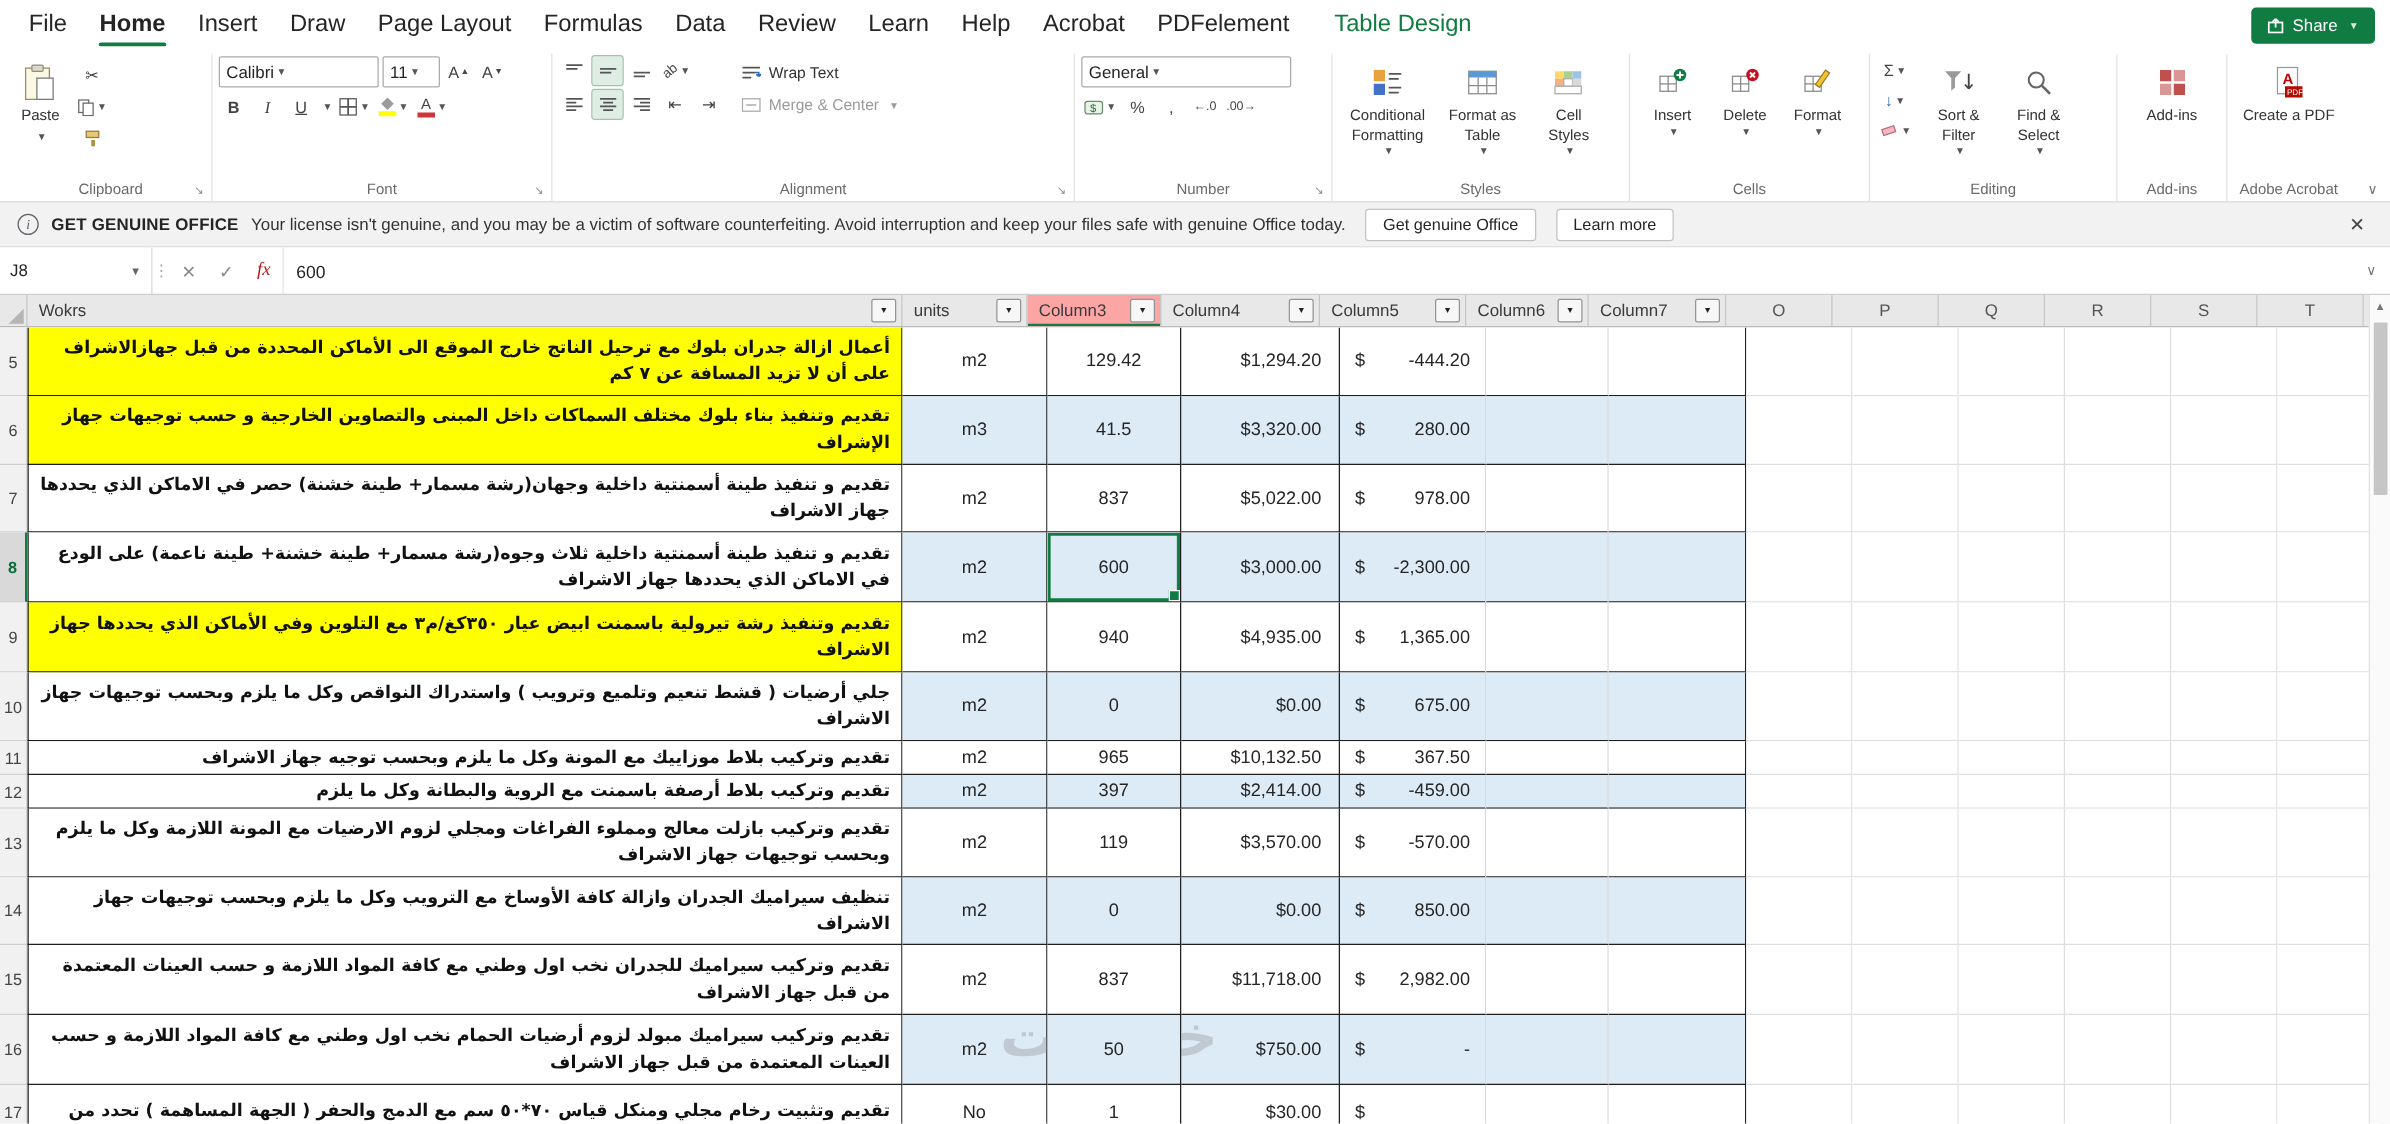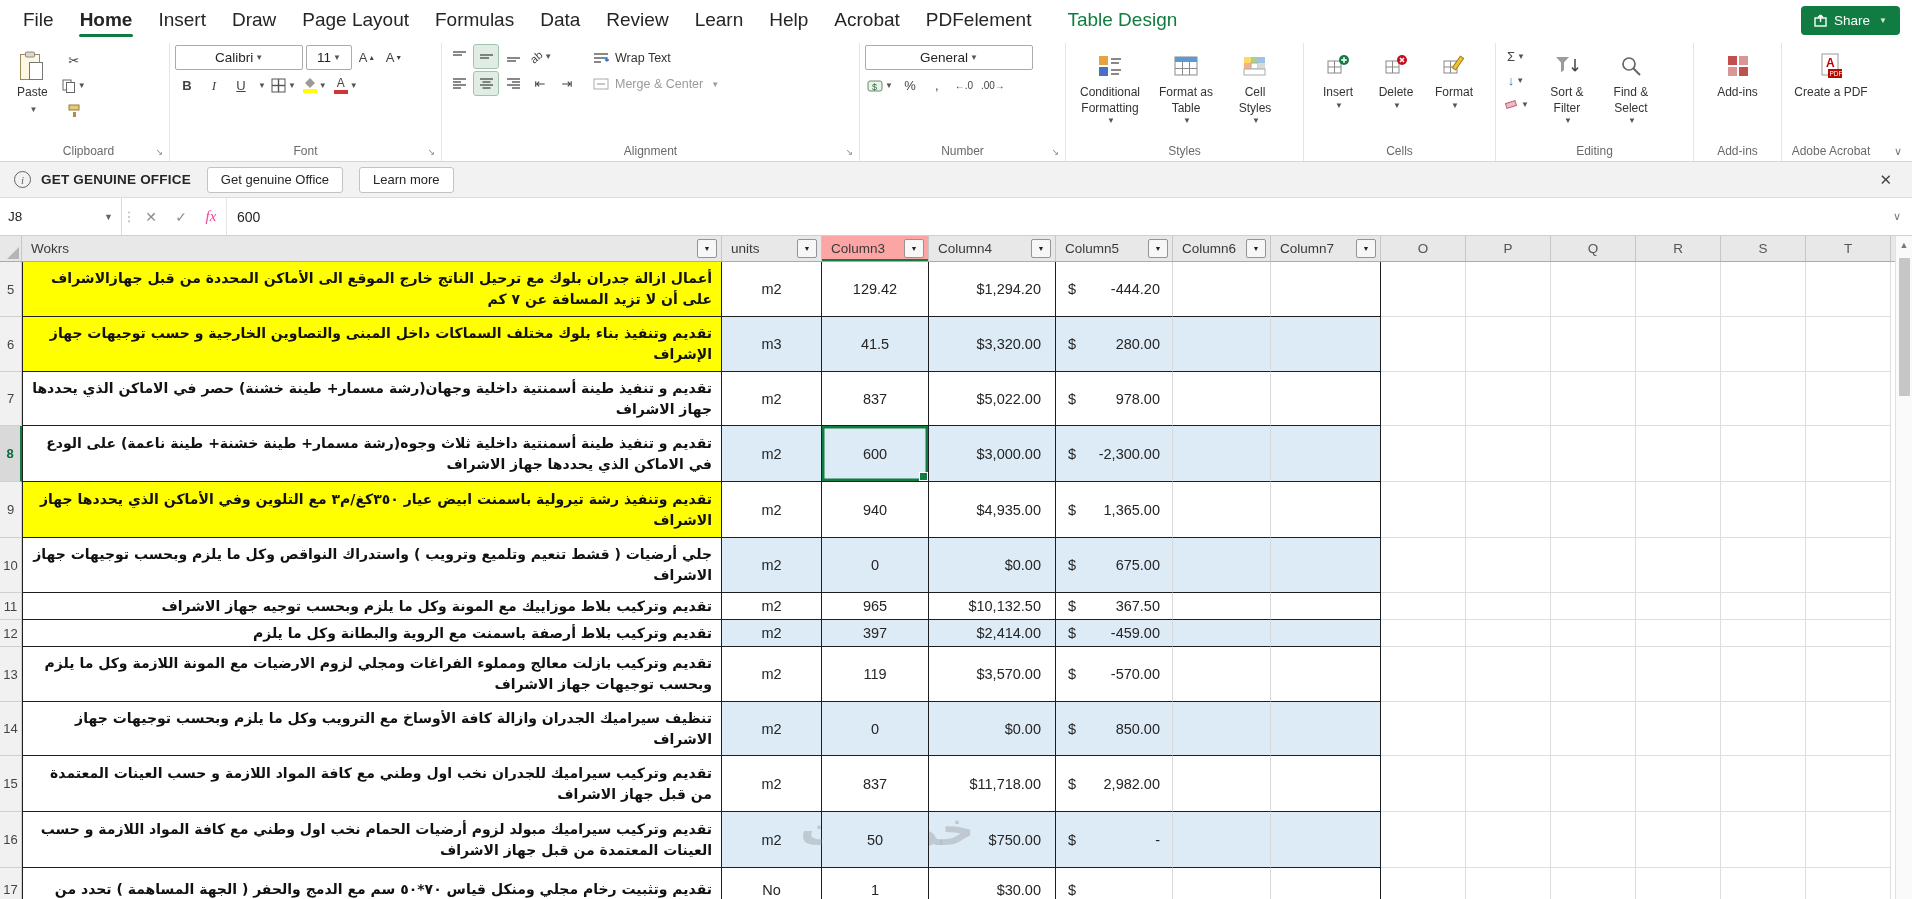--- a/index.html
+++ b/index.html
@@ -22,21 +22,21 @@
   .rg-content{flex:1;display:flex;align-items:flex-start}
   .rg-content.col{flex-direction:column}
   .rg-label{height:21px;display:flex;align-items:center;justify-content:center;gap:6px;font-size:12px;color:#6a6a6a;position:relative;white-space:nowrap}
   .launcher{position:absolute;right:1px;bottom:4px;font-size:9px;color:#8a8a8a;line-height:1}
   .dd{font-size:8px;color:#555;margin-left:2px}
   .bigbtn{display:flex;flex-direction:column;align-items:center;justify-content:flex-start;padding:5px 4px 2px 4px;font-size:12px;color:#333;text-align:center;line-height:1.3;border-radius:3px}
   .bigbtn .bicon{height:32px;display:flex;align-items:center;justify-content:center;margin-bottom:3px}
   .sbtn{min-width:24px;height:23px;display:flex;align-items:center;justify-content:center;font-size:13px;color:#444;border-radius:2px;padding:0 2px}
   .sbtn.toggled{background:#DFEDE4;outline:1px solid #9fc3ab}
   .frow{display:flex;align-items:center;gap:3px;margin-bottom:4px}
-  .rsel{height:25px;border:1px solid #ABABAB;background:#fff;display:flex;align-items:center;font-size:13.5px;padding:0 15px;border-radius:2px;justify-content:center}
+  .rsel{height:25px;border:1px solid #ABABAB;background:#fff;display:flex;align-items:center;font-size:13.5px;padding:0 5px;border-radius:2px;justify-content:flex-start}
   .w-fontname{width:128px}.w-fontsize{width:46px}.w-numfmt{width:168px}
   .g-clipboard{width:162px}.g-font{width:272px}.g-align{width:418px}.g-number{width:206px}
   .g-styles{width:238px}.g-cells{width:192px}.g-editing{width:198px}.g-addins{width:88px}.g-acrobat{width:98px}
   .clip-col{display:flex;flex-direction:column;gap:2px;margin:4px 0 0 8px}
   .bold-b{font-weight:bold}.ital-i{font-style:italic;font-family:"Liberation Serif",serif}.und-u{text-decoration:underline}
   .colorbar{display:flex;flex-direction:column;align-items:center;line-height:1}
   .colorbar .bar{width:14px;height:4px;margin-top:1px}
   .align-block{display:flex;flex-direction:column;margin-right:10px}
   .lbl-btn{display:flex;align-items:center;gap:6px;font-size:12.5px;color:#333;height:26px;padding:0 4px;border-radius:3px}
   .lbl-btn.disabled{color:#9b9b9b}
@@ -50,21 +50,21 @@
   .warn-msg{color:#333}
   .warn-btn{background:#fff;border:1px solid #c3c3c3;border-radius:3px;height:26px;padding:0 13px;font-size:13px;margin-left:6px;white-space:nowrap}
   .warn-close{margin-left:auto;color:#444;font-size:15px;padding:0 6px}
 
   
   .formulabar{height:38px;display:flex;align-items:stretch;border-bottom:1px solid #cfcfcf;background:#fff}
   .namebox{width:122px;display:flex;align-items:center;justify-content:space-between;padding:0 8px;border-right:1px solid #d9d9d9;font-size:13.5px}
   .nb-dd{font-size:9px;color:#666}
   .fb-ic{width:30px;display:flex;align-items:center;justify-content:center;color:#8a8a8a;font-size:14px}
   .fb-dots{width:14px;display:flex;align-items:center;justify-content:center;color:#a5a5a5;font-size:13px}
-  .fb-fx{font-family:"Liberation Serif",serif;font-style:italic;color:#ec4899;font-size:15px}
+  .fb-fx{font-family:"Liberation Serif",serif;font-style:italic;color:#b91c1c;font-size:15px}
   .fb-input{flex:1;display:flex;align-items:center;padding-left:10px;font-size:14px;border-left:1px solid #e4e4e4}
   .fb-expand{width:30px;display:flex;align-items:center;justify-content:center;color:#777;font-size:11px}
 
   
   .sheet{position:relative;height:663px}
   .colheads{display:flex;height:26px;background:#E8E8E8;border-bottom:1px solid #ababab;font-size:13.5px;color:#3a3a3a}
   .corner{width:22px;border-right:1px solid #c6c6c6;position:relative;flex:none}
   .corner::after{content:"";position:absolute;right:2px;bottom:2px;border-left:12px solid transparent;border-bottom:12px solid #b5b5b5}
   .chead{display:flex;align-items:center;padding:0 4px 0 9px;border-right:1px solid #c6c6c6;flex:none;overflow:hidden}
   .chead .htxt{flex:1;white-space:nowrap;overflow:hidden}
@@ -73,21 +73,21 @@
   .filter-btn{width:20px;height:19px;background:#F7F7F7;border:1px solid #949494;border-radius:2px;display:flex;align-items:center;justify-content:center;font-size:7px;color:#222;flex:none}
   .w-desc{width:700px}.w-unit{width:100px}.w-qty{width:107px}.w-amt{width:127px}
   .w-bal{width:117px}.w-c6{width:98px}.w-c7{width:110px}.w-x{width:85px}
 
   .rows{position:relative;height:637px;overflow:hidden;background:#fff}
   .row{display:flex}
   .rowhead{width:22px;flex:none;background:#F1F1F1;border-right:1px solid #cfcfcf;border-bottom:1px solid #cfcfcf;display:flex;align-items:center;justify-content:center;font-size:13px;color:#444}
   .rowhead.selhead{background:#D9D9D9;border-right:2px solid #107C41;color:#0E6B3C;font-weight:bold}
   .cell{border-right:1px solid #1f1f1f;border-bottom:1px solid #1f1f1f;display:flex;align-items:center;justify-content:center;font-size:14.5px;background:#fff;overflow:hidden;flex:none}
   .cell.desc{width:700px;border-left:1px solid #1f1f1f;direction:rtl;justify-content:flex-start;text-align:right;padding:1px 9px;font-family:"DejaVu Sans",sans-serif;font-size:14px;line-height:1.5;font-weight:bold;color:#111}
-  .cell.unit{width:100px}
+  .cell.unit{width:116px}
   .cell.qty{width:107px;position:relative}
   .cell.amt{width:127px;justify-content:flex-end;padding-right:14px}
   .cell.bal{width:117px;justify-content:space-between;padding:0 12px;border-right:1px solid #d8d8d8}
   .cell.c6{width:98px;border-right:1px solid #d8d8d8}
   .cell.c7{width:110px;border-right:1px solid #1f1f1f}
   .cell.x{width:85px;border-right:1px solid #dedede;border-bottom:1px solid #dedede}
   .row.band .cell.unit,.row.band .cell.qty,.row.band .cell.amt,.row.band .cell.bal,
   .row.band .cell.c6,.row.band .cell.c7{background:#DDEBF7}
   .row.hl .cell.desc{background:#FFFF00}
   .cell.qty.selcell{box-shadow:inset 0 0 0 2.5px #107C41}
@@ -514,20 +514,21 @@
         <span>Adobe Acrobat</span>
       </div>
   </div>
 
   <span class="ribbon-collapse">∨</span>
 </div>
 
 <div class="warnbar">
   <span class="info-circ">i</span>
   <span class="warn-badge">GET GENUINE OFFICE</span>
+  <span class="warn-msg">Your license isn't genuine, and you may be a victim of software counterfeiting. Avoid interruption and keep your files safe with genuine Office today.</span>
   <button class="warn-btn">Get genuine Office</button>
   <button class="warn-btn">Learn more</button>
   <button class="warn-close"><span>✕</span></button>
 </div>
 
 <div class="formulabar">
   <div class="namebox">
     <span>J8</span>
     <span class="nb-dd">▼</span>
   </div>

